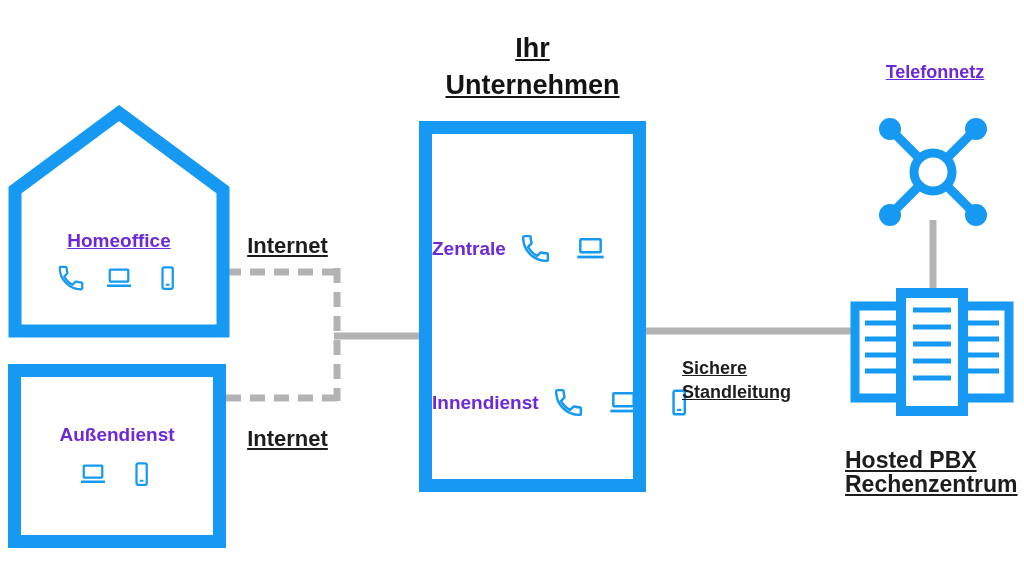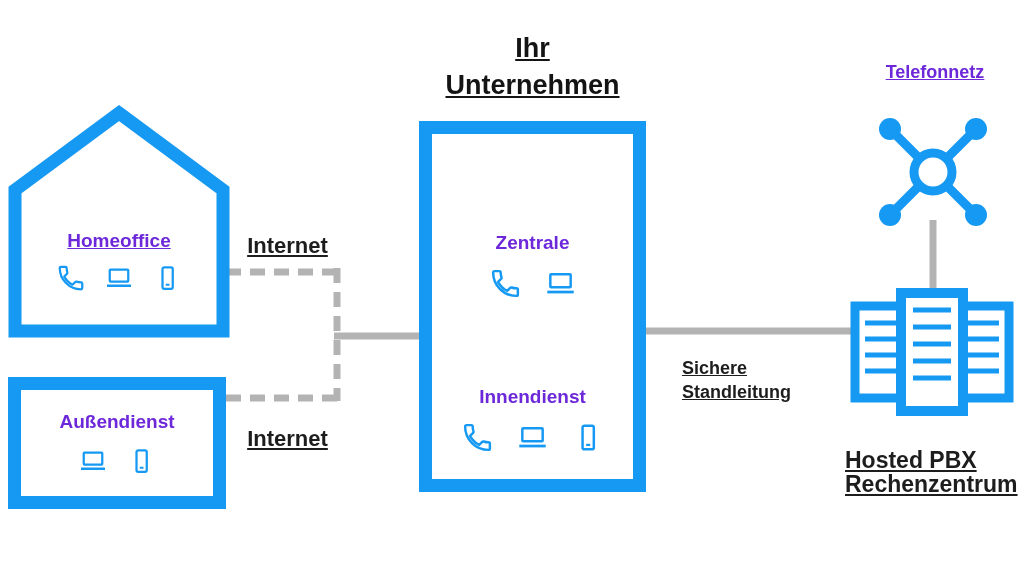--- a/index.html
+++ b/index.html
@@ -30,21 +30,21 @@
   .icon-lg{width:33px;height:33px;color:#1699f2;}
   .icon-row{display:flex;justify-content:center;align-items:center;gap:18px;}
   .blue-box{
     box-sizing:border-box;
     border:13px solid #1699f2;
     background:#ffffff;
   }
   .connections{position:absolute;left:0;top:0;z-index:1;}
   .z2{z-index:2;}
   .z3{z-index:3;text-decoration:underline;}
-  .company-group{position:absolute;left:0;right:0;display:flex;flex-direction:column;align-items:center;gap:13px;}
+  .company-group{position:absolute;left:0;right:0;display:flex;flex-direction:row;align-items:center;gap:13px;}
   .standleitung{font-weight:bold;font-size:18px;line-height:24px;color:#1d1d1d;}
   .pbx-label{font-weight:bold;font-size:23px;line-height:24px;text-align:left;color:#1d1d1d;}
 </style>
 </head>
 <body>
 
 <svg width="0" height="0" style="position:absolute" aria-hidden="true">
   <defs>
     <symbol id="sym-phone" viewBox="0 0 24 24">
       <path d="M6.62 10.79c1.44 2.83 3.76 5.14 6.59 6.59l2.2-2.21c.27-.27.67-.36 1.02-.24 1.12.37 2.33.57 3.57.57.55 0 1 .45 1 1V20c0 .55-.45 1-1 1-9.39 0-17-7.61-17-17 0-.55.45-1 1-1h3.5c.55 0 1 .45 1 1 0 1.25.2 2.45.57 3.57.11.35.03.74-.25 1.02l-2.2 2.2z" fill="none" stroke="currentColor" stroke-width="1.8" stroke-linejoin="round"></path>
@@ -80,21 +80,21 @@
         <use href="#sym-phone"></use>
       </svg>
     <svg class="icon">
         <use href="#sym-laptop"></use>
       </svg>
     <svg class="icon">
         <use href="#sym-mobile"></use>
       </svg>
   </div>
 
-  <div class="abs z2 blue-box" style="left:8px;top:377px;width:218px;height:132px;display:flex;flex-direction:column;align-items:center;justify-content:center;gap:13px">
+  <div class="abs z2 blue-box" style="left:8px;top:364px;width:218px;height:184px;display:flex;flex-direction:column;align-items:center;justify-content:center;gap:13px">
     <div class="label">Außendienst</div>
     <div class="icon-row">
       <svg class="icon">
           <use href="#sym-laptop"></use>
         </svg>
       <svg class="icon">
           <use href="#sym-mobile"></use>
         </svg>
     </div>
   </div>

